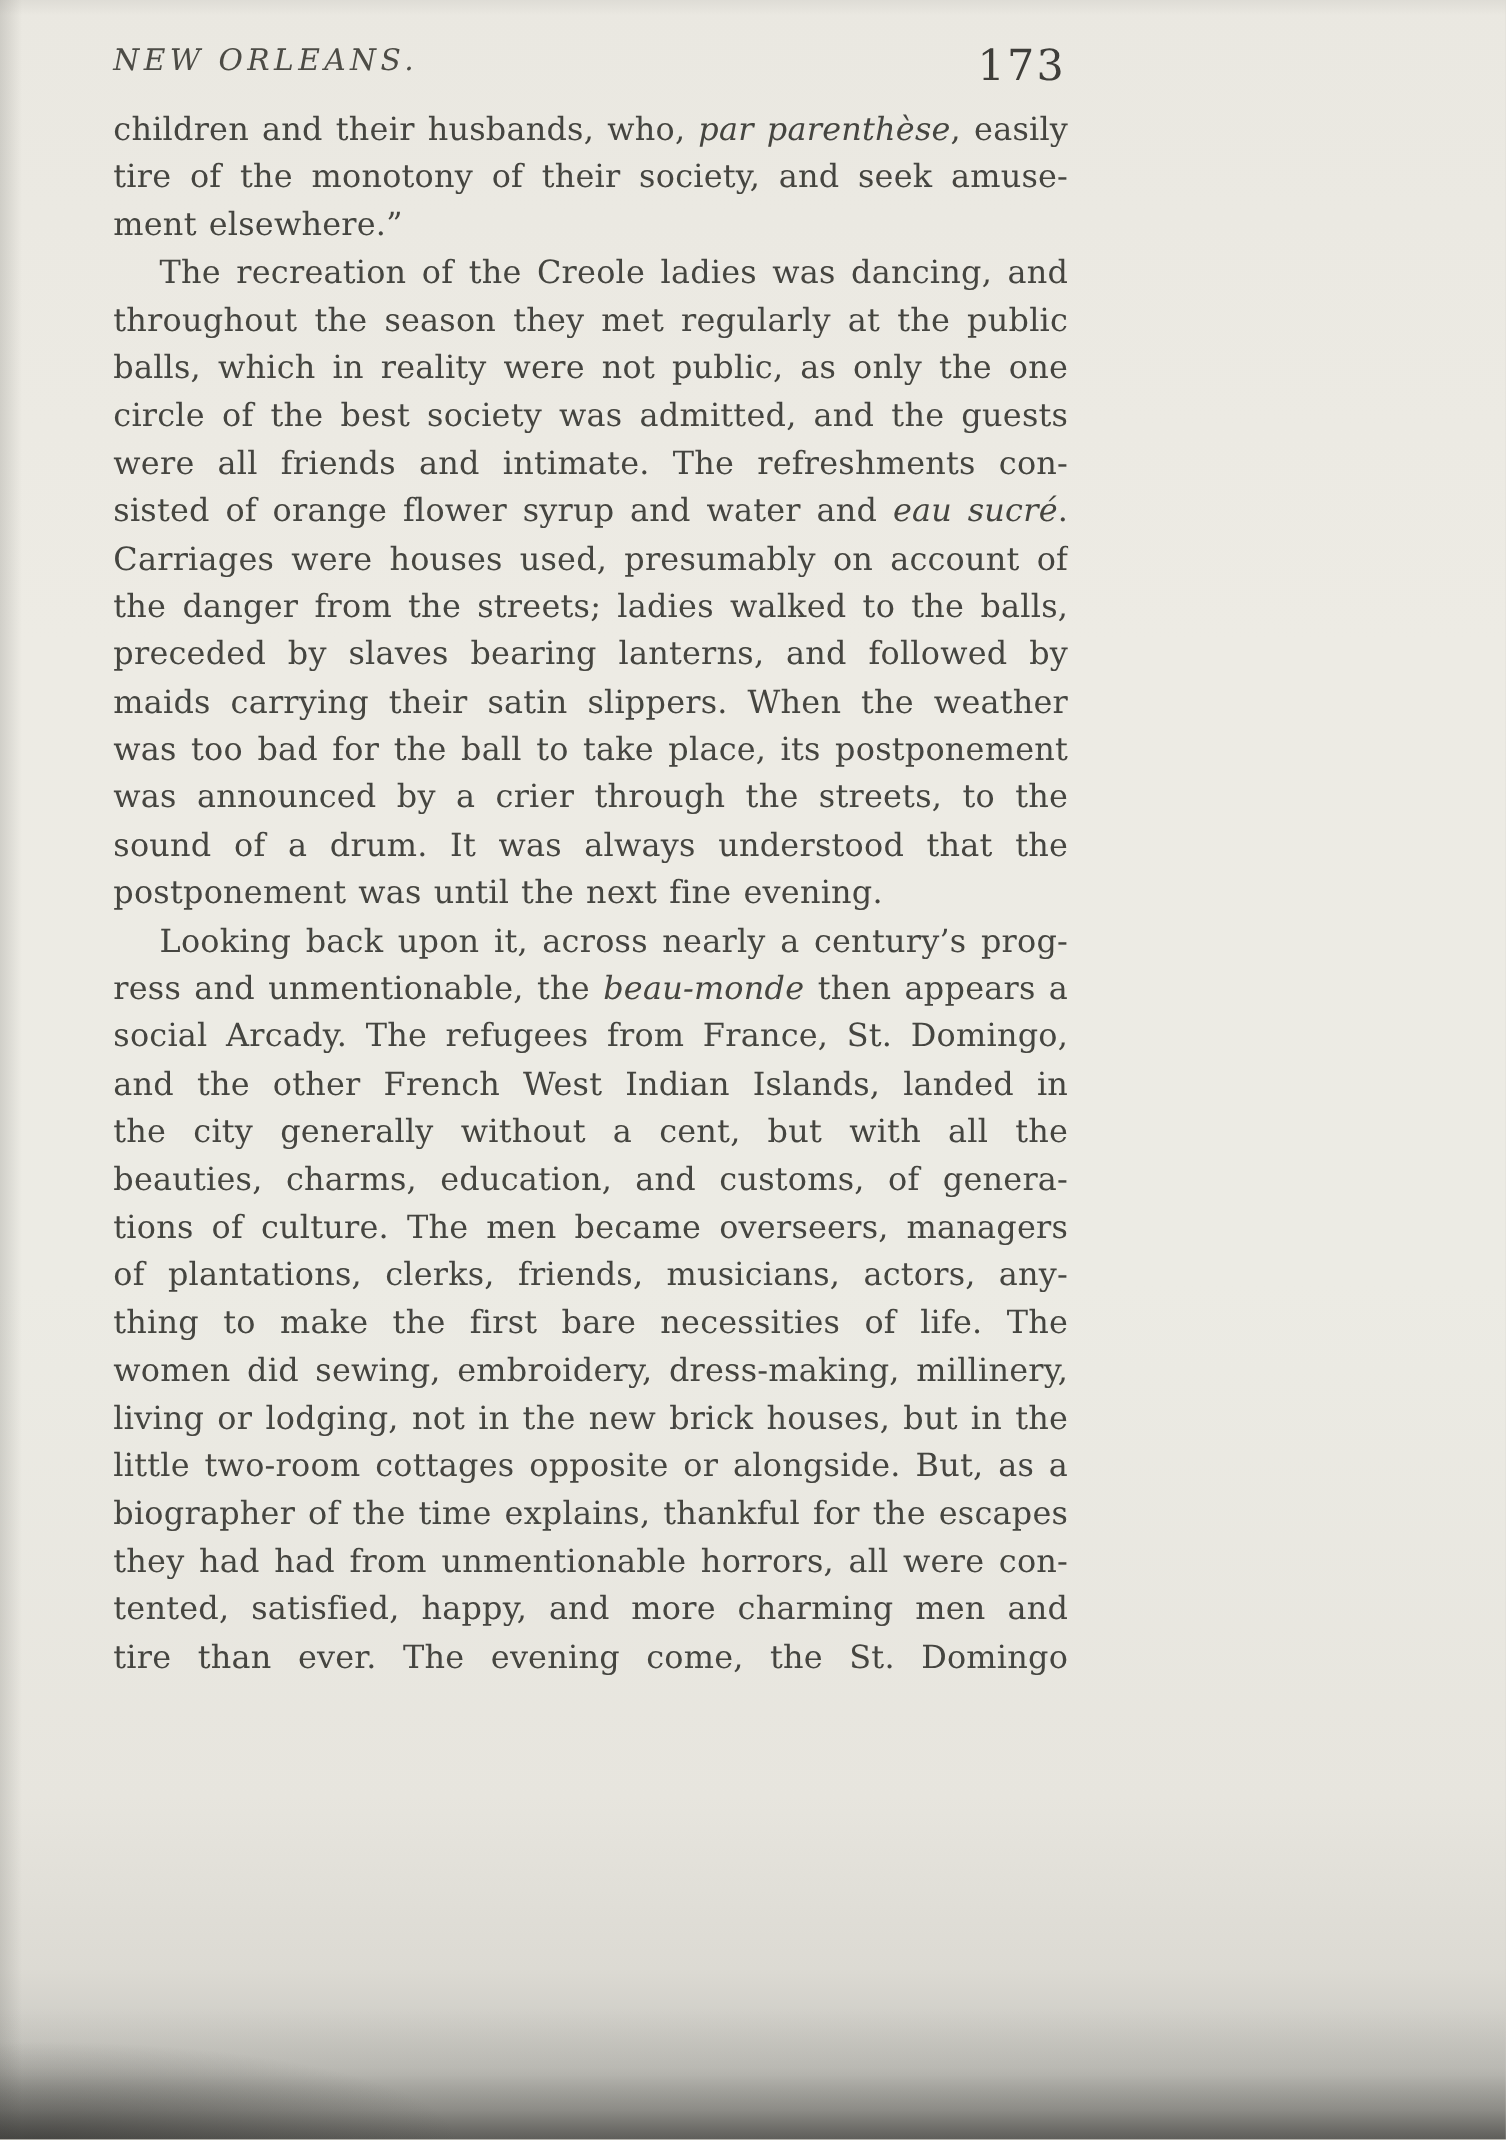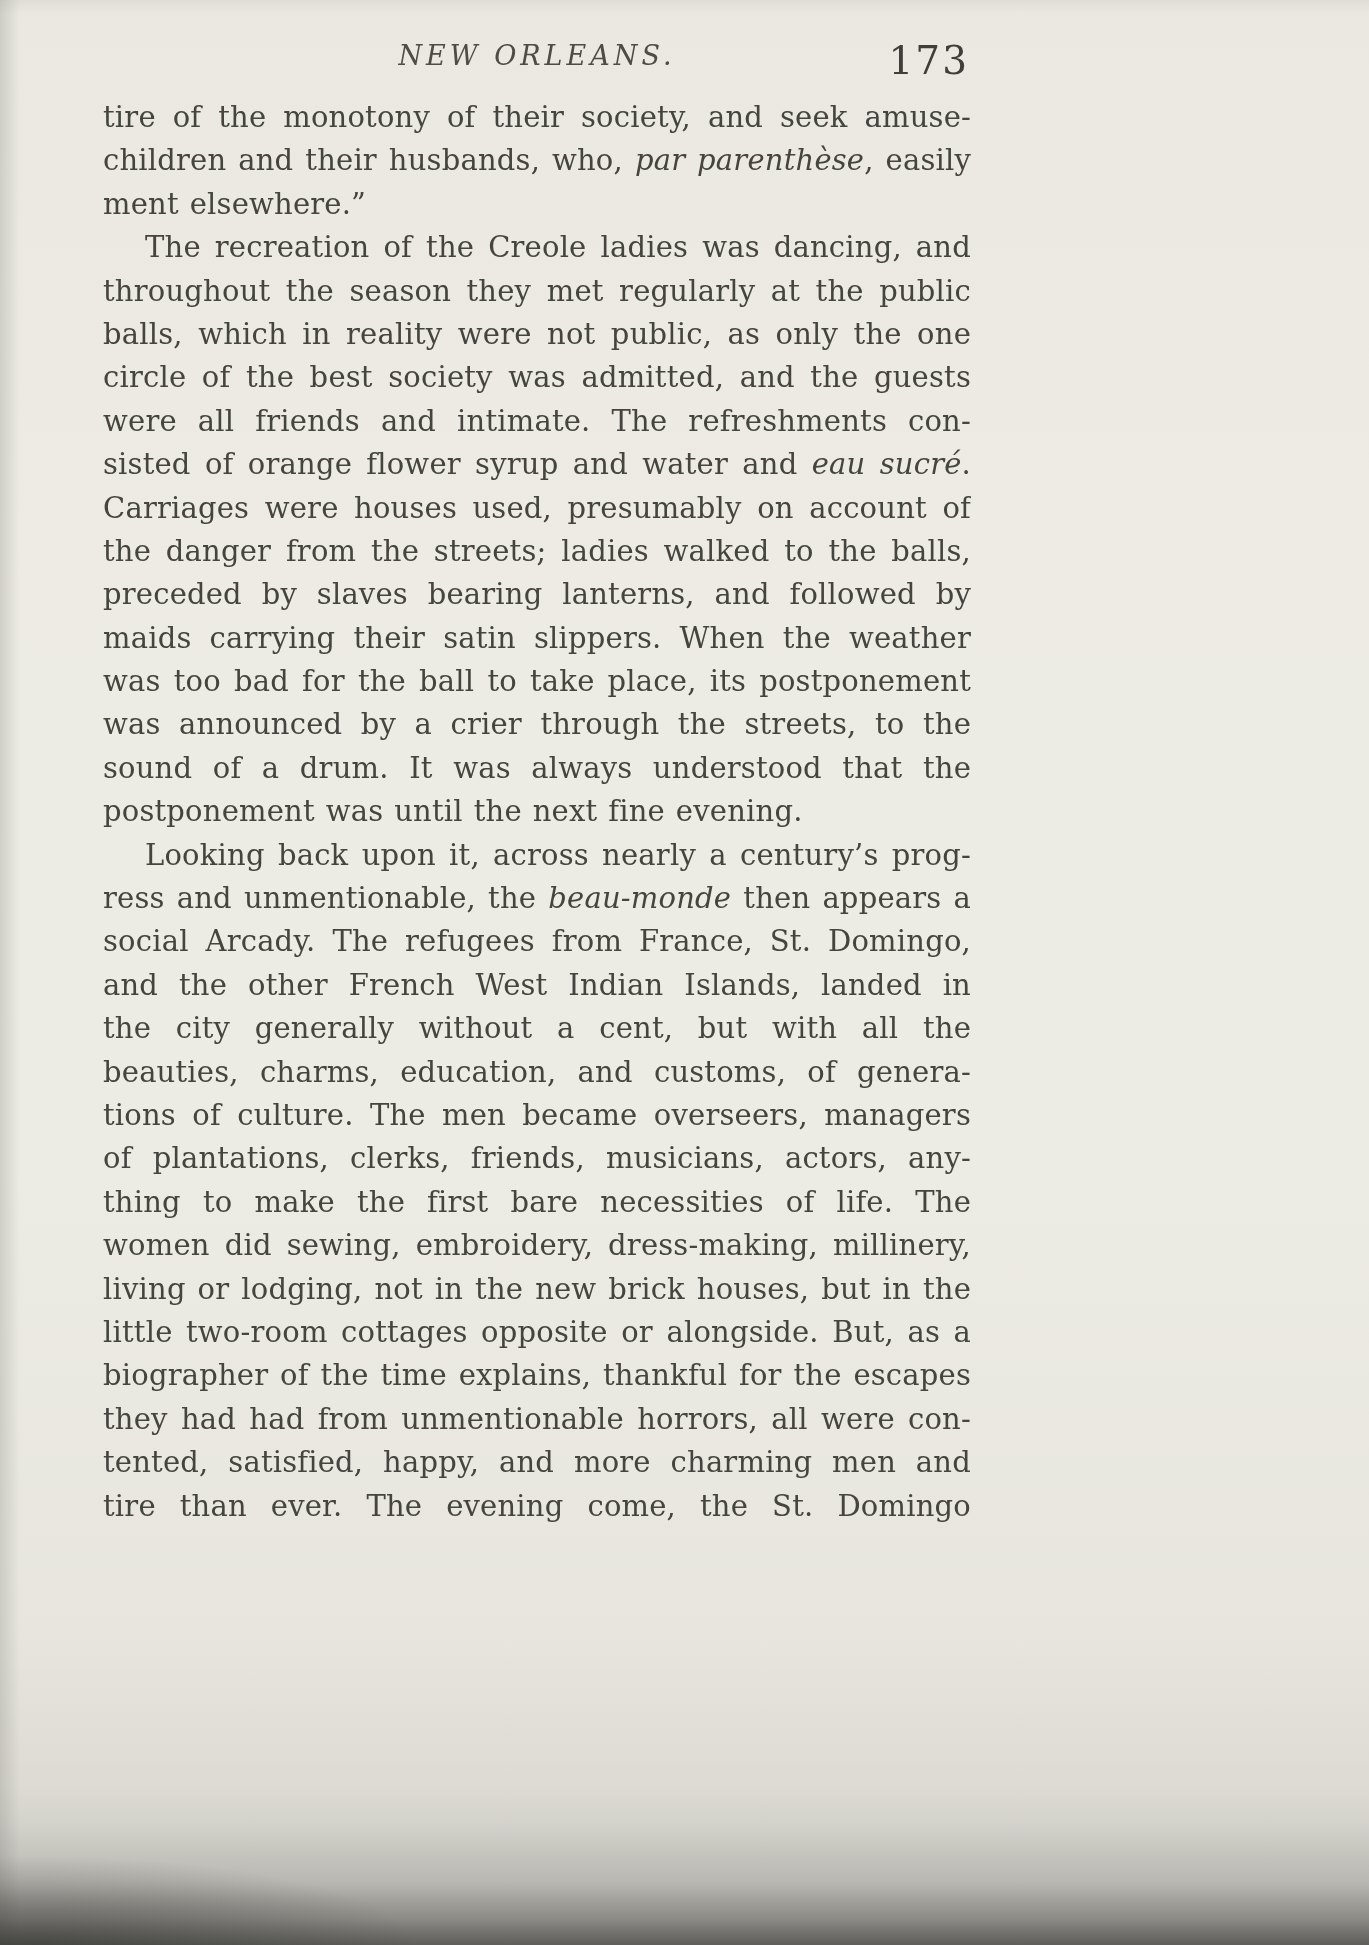--- a/index.html
+++ b/index.html
@@ -56,21 +56,21 @@
     pointer-events: none;
   }
   .running-head {
     position: absolute;
     left: 103px;
     top: 40px;
     width: 868px;
     height: 46px;
   }
   .head-title {
-    text-align: center;
+    text-align: left;
     font-style: italic;
     font-size: 27px;
     letter-spacing: 4px;
     color: #4d4c46;
   }
   .page-num {
     position: absolute;
     right: 2px;
     top: -2px;
     font-size: 39px;
@@ -109,22 +109,22 @@
   <div class="edge-left"></div>
   <div class="edge-top"></div>
 
   <div class="running-head">
     <div class="head-title">NEW ORLEANS.</div>
     <div class="page-num">173</div>
   </div>
 
   <div class="text-block">
       <div class="para">
+        <div class="line"><span>children and their husbands, who, </span><i>par parenthèse</i><span>, easily</span></div>
         <div class="line"><span>tire of the monotony of their society, and seek amuse-</span></div>
-        <div class="line"><span>children and their husbands, who, </span><i>par parenthèse</i><span>, easily</span></div>
         <div class="line last"><span>ment elsewhere.”</span></div>
       </div>
       <div class="para indent">
         <div class="line"><span>The recreation of the Creole ladies was dancing, and</span></div>
         <div class="line"><span>throughout the season they met regularly at the public</span></div>
         <div class="line"><span>balls, which in reality were not public, as only the one</span></div>
         <div class="line"><span>circle of the best society was admitted, and the guests</span></div>
         <div class="line"><span>were all friends and intimate. The refreshments con-</span></div>
         <div class="line"><span>sisted of orange flower syrup and water and </span><i>eau sucré</i><span>.</span></div>
         <div class="line"><span>Carriages were houses used, presumably on account of</span></div>

